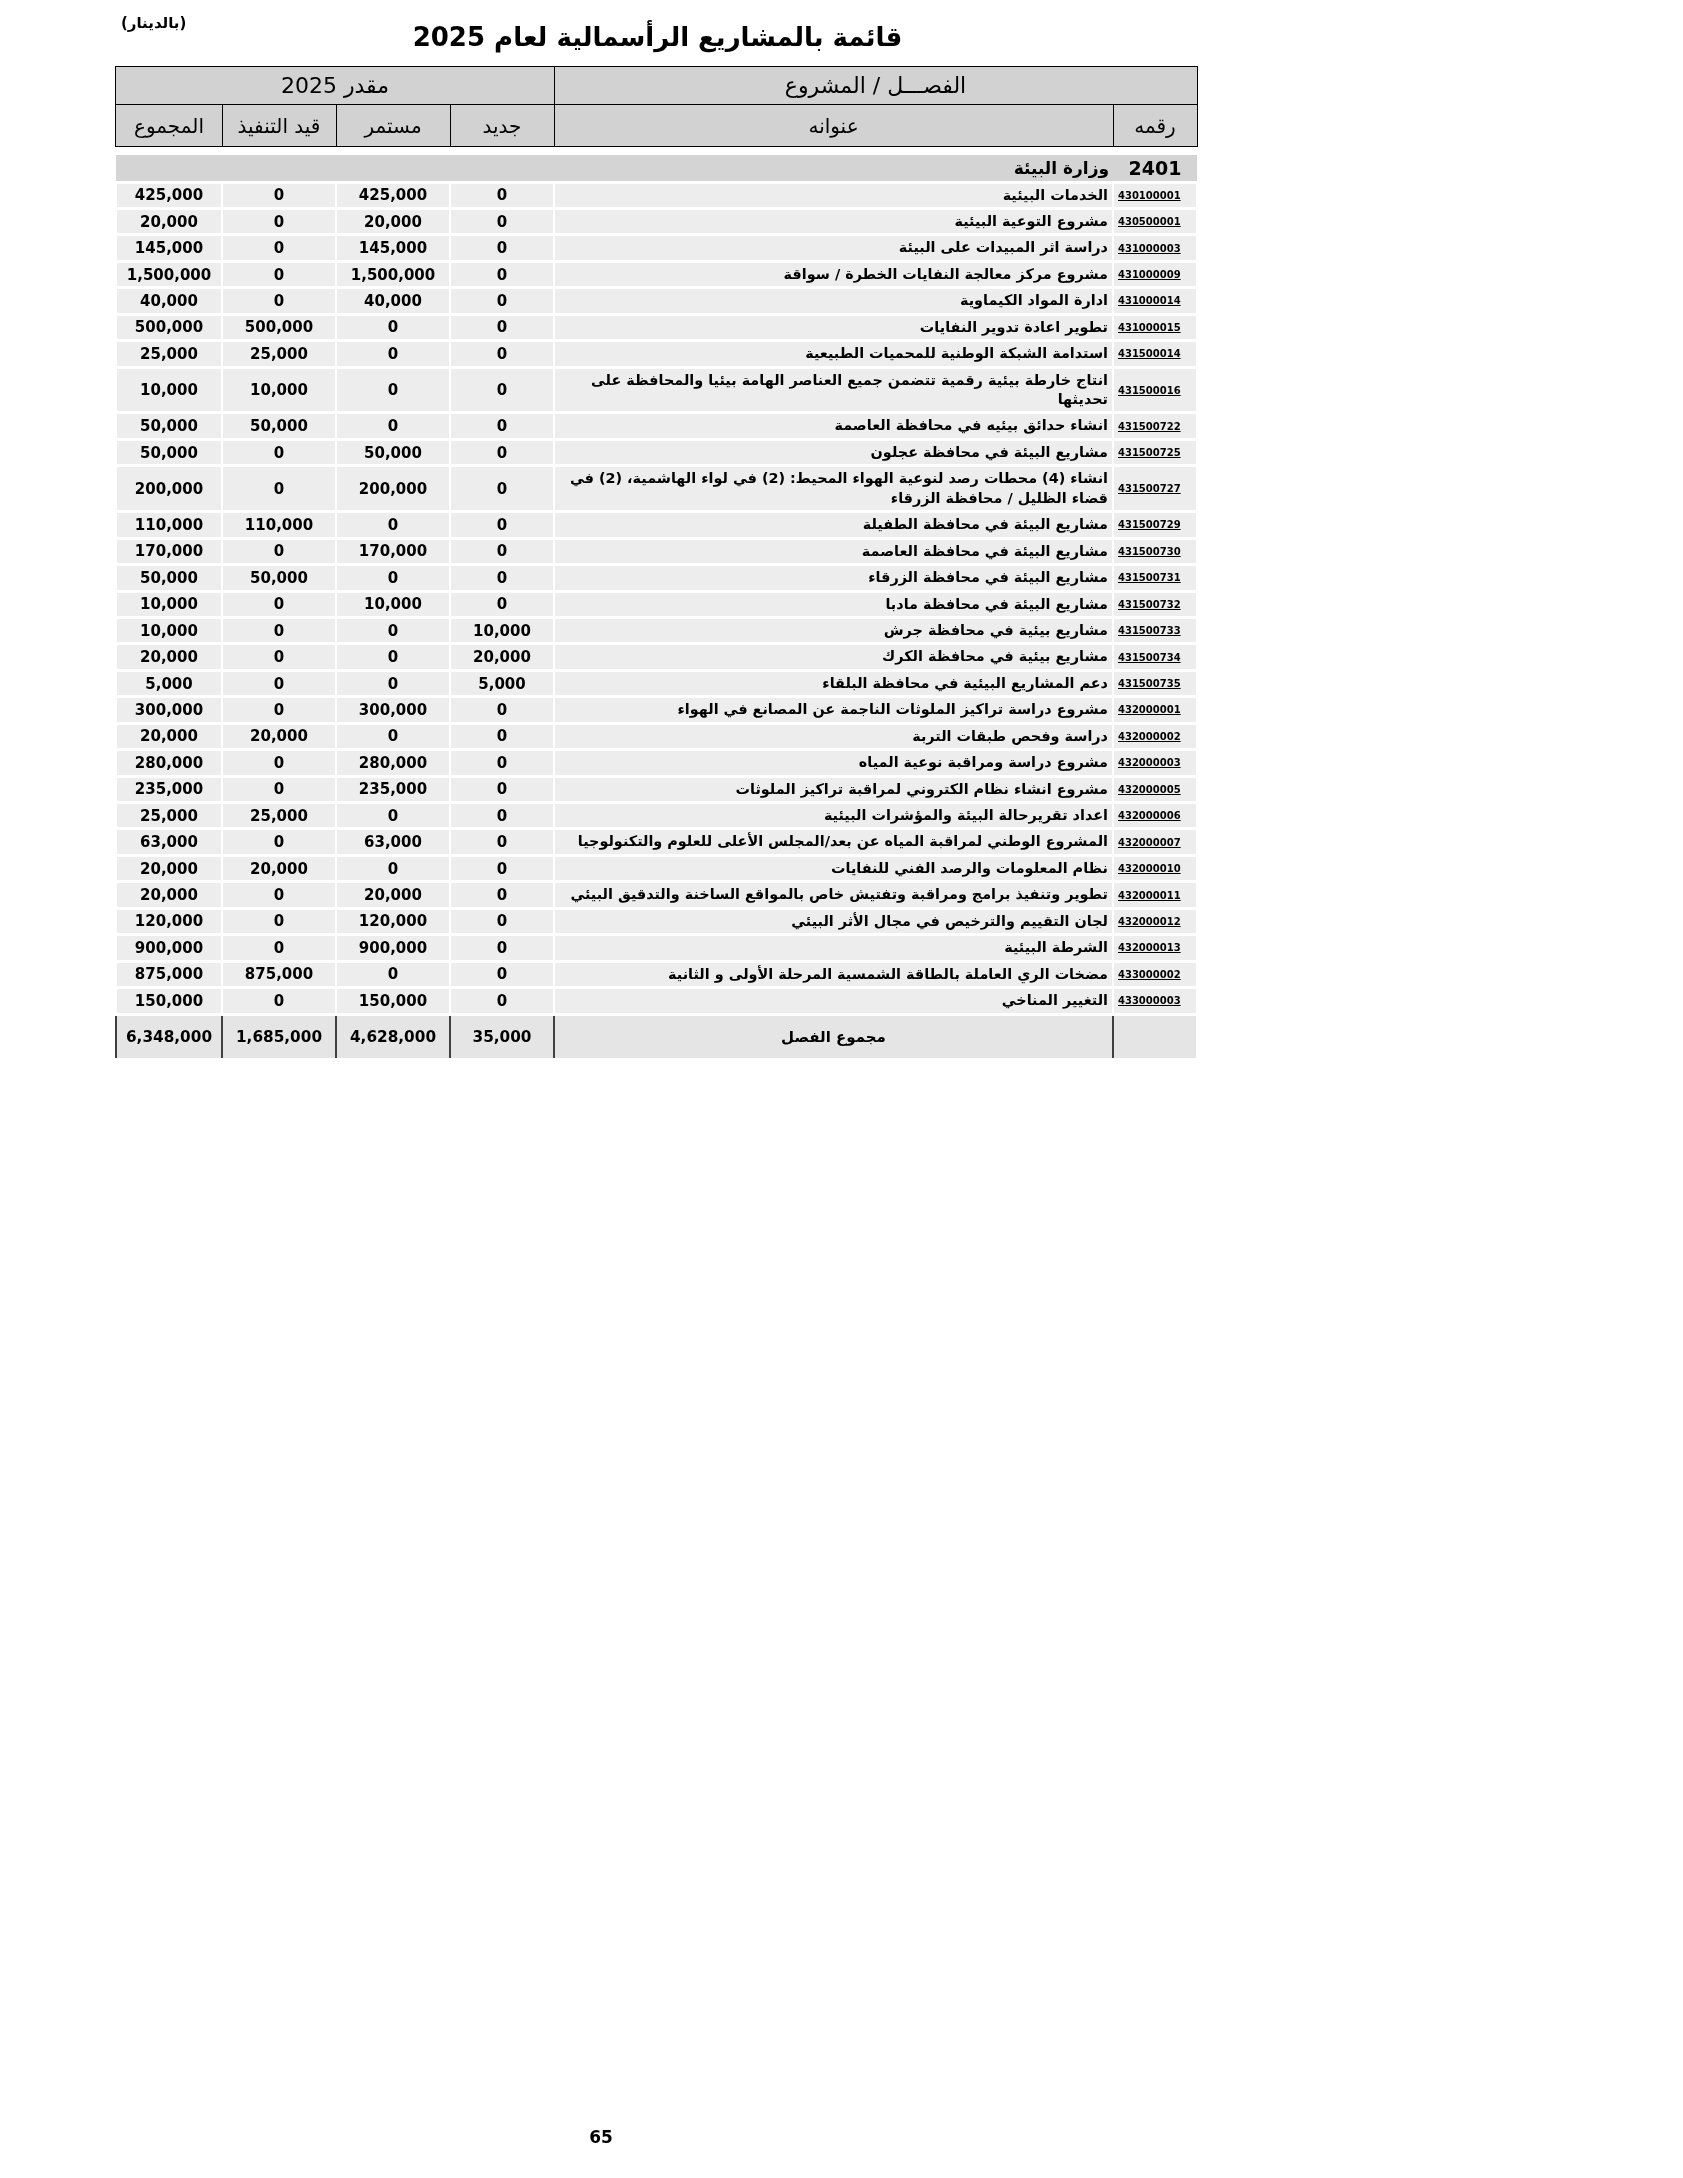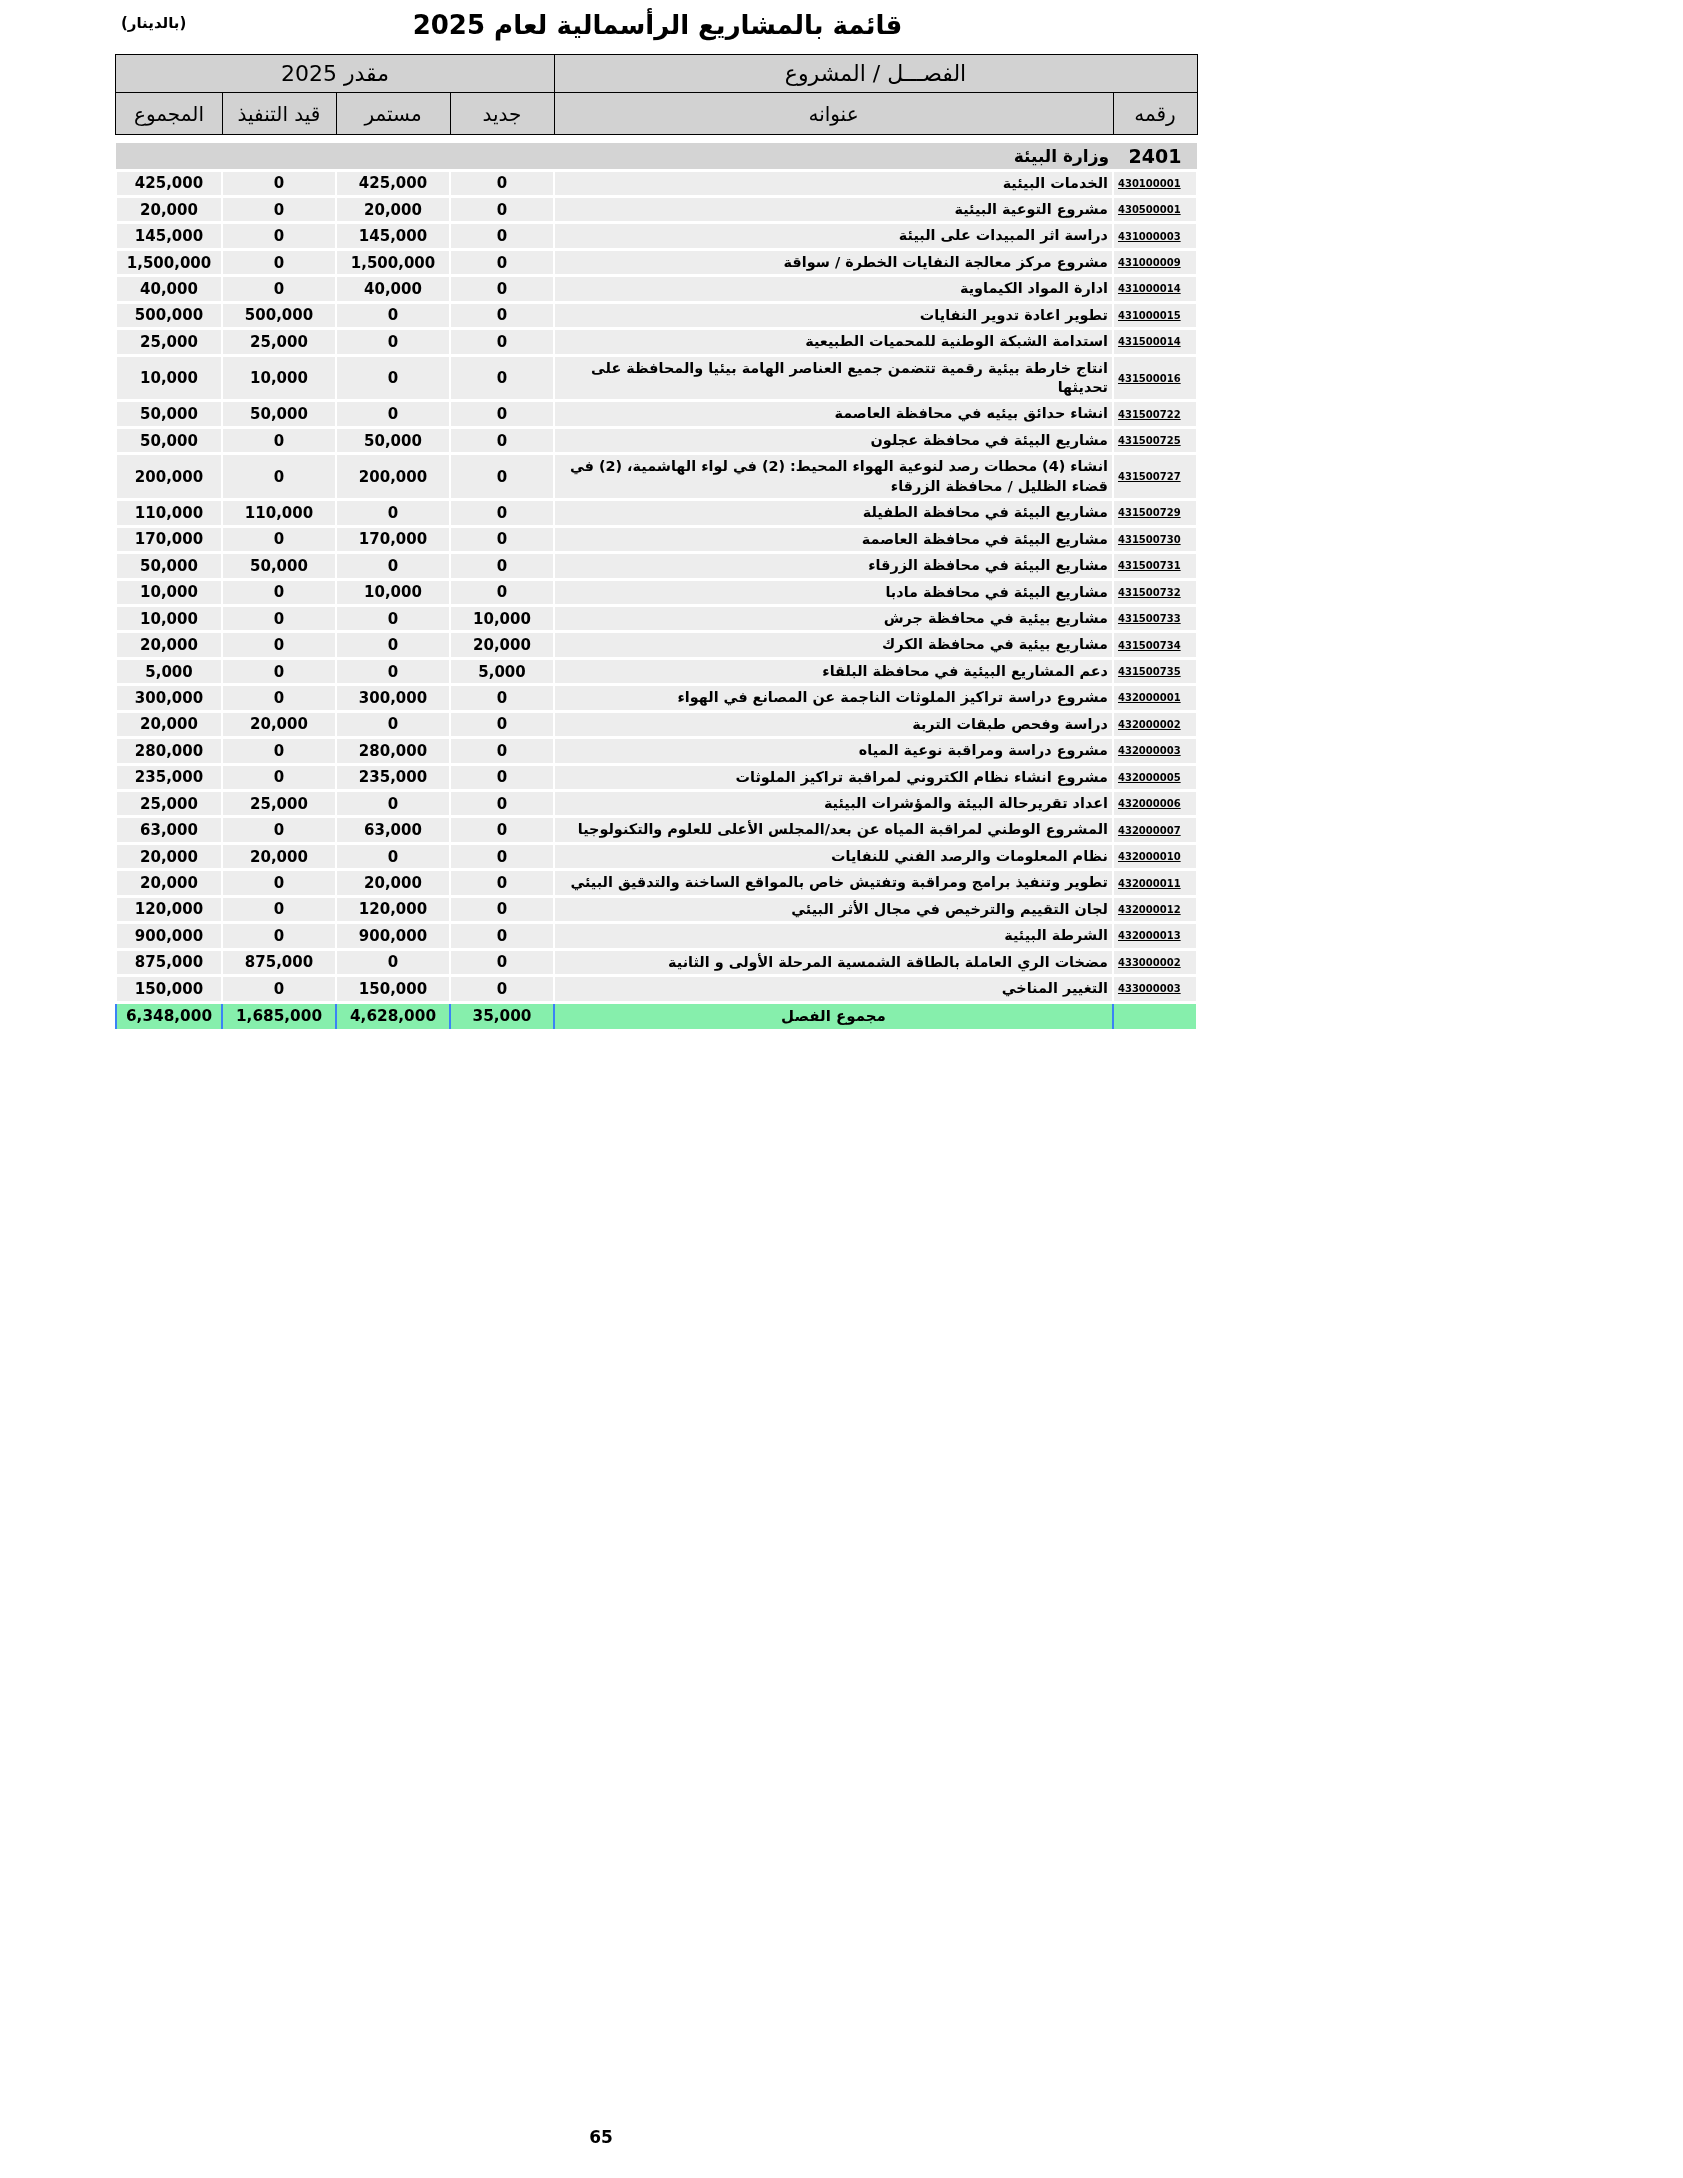--- a/index.html
+++ b/index.html
@@ -16,21 +16,21 @@
     position: absolute;
     top: 10px;
     left: 117px;
     width: 1081px;
     direction: rtl;
   }
   .doc-title {
     text-align: center;
     font-weight: bold;
     font-size: 26px;
-    margin: 0 0 14px 0;
+    margin: 12px 0 14px 0;
     direction: rtl;
   }
   .currency {
     position: absolute;
     top: 14px;
     left: 121px;
     font-size: 15px;
     font-weight: bold;
     direction: rtl;
   }
@@ -63,24 +63,24 @@
     border-bottom: 3px solid #fff;
     border-left: 2px solid #fff;
     border-right: 2px solid #fff;
     height: 25px;
     padding: 2px 4px;
   }
   td.td-number { font-size: 10px; text-align: left; text-decoration: underline; }
   td.td-title  { font-size: 14.4px; text-align: right; padding-right: 8px; line-height: 1.35; }
   td.td-num    { font-size: 15px; text-align: center; }
   tr.total-row td {
-    background: #86efac;
-    height: 27px;
+    background: #e5e5e5;
+    height: 44px;
     padding: 2px 4px;
-    border-left: 2px solid #3b82f6;
+    border-left: 2px solid #404040;
     border-right: 2px solid #fff;
   }
   td.total-label { text-align: center; padding-left: 84px; font-size: 15px; }
   td.total-num   { text-align: center; font-size: 15.3px; }
   .page-number {
     position: absolute;
     top: 2127px;
     left: 579px;
     width: 44px;
     text-align: center;

